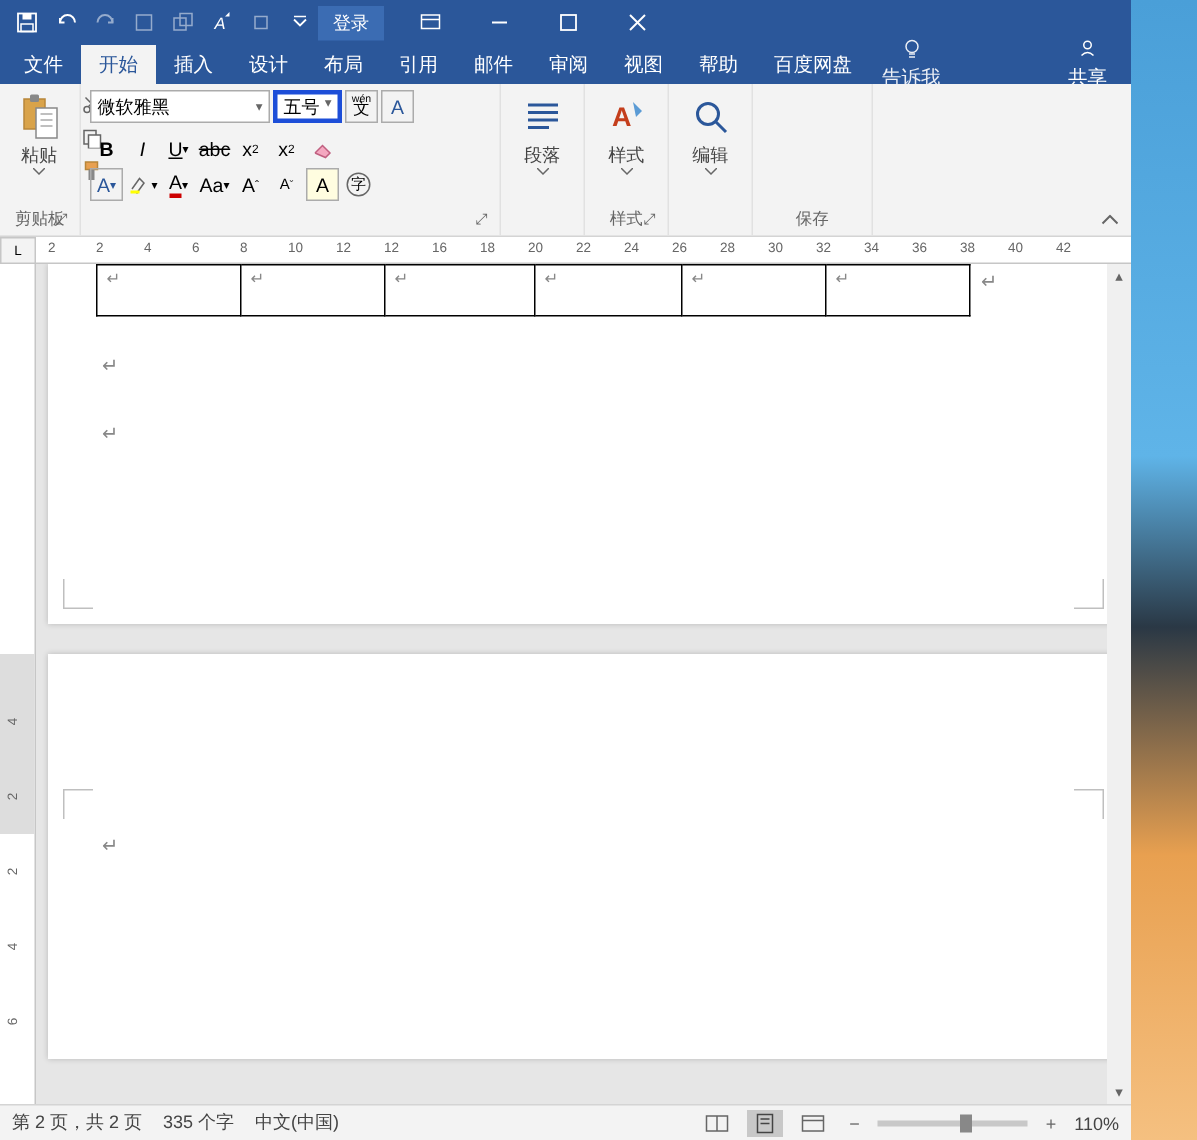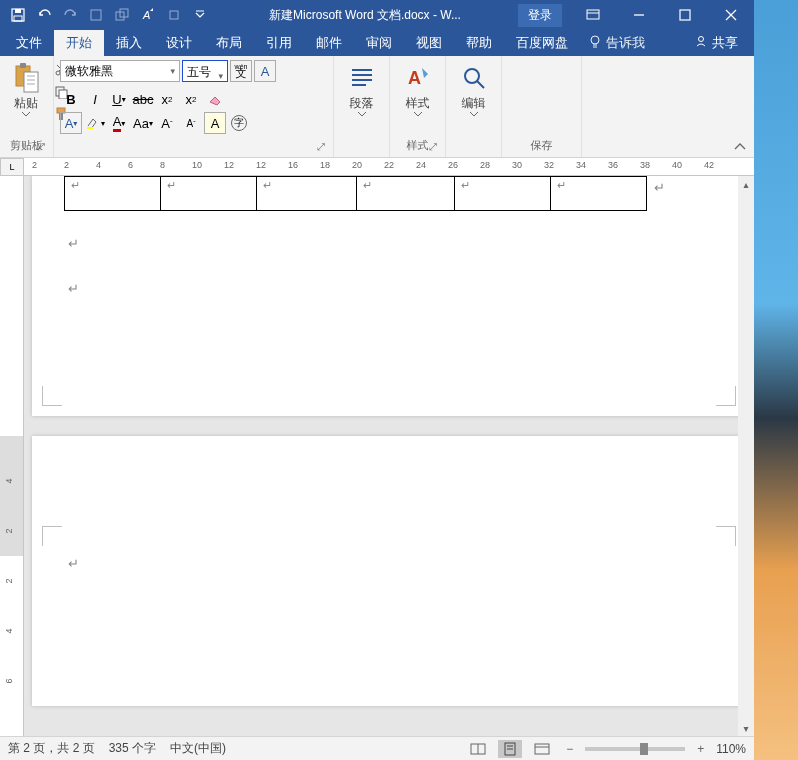--- a/index.html
+++ b/index.html
@@ -14,36 +14,36 @@
 .tb-btn.dim { opacity: 0.5; }
 .titlebar-center { flex: 1; text-align: center; white-space: nowrap; overflow: hidden; }
 .titlebar-right { display: flex; align-items: center; gap: 0; }
 .login-btn { background: #3b6cb3; padding: 3px 10px; font-size: 12px; margin-right: 8px; }
 .win-btn { width: 46px; height: 30px; display: flex; align-items: center; justify-content: center; }
 
 
 .menubar { height: 26px; background: #2b579a; display: flex; align-items: center; color: #fff; font-size: 13px; padding: 0 4px; }
 .menu-tab { padding: 4px 12px; cursor: pointer; }
 .menu-tab.active { background: #f3f3f3; color: #2b579a; }
-.menu-tell { margin-left: 8px; display: flex; align-items: flex-start; gap: 4px; opacity: 0.9; }
-.menu-share { margin-left: auto; display: flex; align-items: flex-start; gap: 4px; padding-right: 12px; }
+.menu-tell { margin-left: 8px; display: flex; align-items: center; gap: 4px; opacity: 0.9; flex-direction: column; }
+.menu-share { margin-left: auto; display: flex; align-items: center; gap: 4px; padding-right: 12px; flex-direction: column; }
 
 
 .ribbon { height: 102px; background: #f3f3f3; border-bottom: 1px solid #d4d4d4; display: flex; position: relative; }
 .ribbon-group { border-right: 1px solid #e1e1e1; padding: 4px 6px 2px 6px; display: flex; flex-direction: column; }
 .ribbon-group-label { text-align: center; font-size: 11px; color: #666; margin-top: auto; padding-bottom: 2px; }
 .group-content { flex: 1; display: flex; align-items: flex-start; gap: 4px; }
 .big-btn { display: flex; flex-direction: column; align-items: center; justify-content: center; padding: 2px 4px; gap: 2px; cursor: pointer; }
 .big-btn-icon { width: 32px; height: 32px; display: flex; align-items: center; justify-content: center; }
 .big-btn-label { font-size: 12px; color: #444; text-align: center; line-height: 1.2; }
 .small-col { display: flex; flex-direction: column; gap: 2px; }
 .small-btn { width: 22px; height: 20px; display: flex; align-items: center; justify-content: center; cursor: pointer; font-size: 12px; }
 .font-row { display: flex; gap: 2px; margin-bottom: 4px; align-items: center; }
 .font-select { width: 120px; height: 22px; border: 1px solid #ababab; background: #fff; font-size: 12px; padding: 0 4px; display: flex; align-items: center; justify-content: space-between; }
-.size-select { width: 46px; height: 22px; border: 1px solid #1d4ed8; background: #fff; font-size: 12px; padding: 0 4px; display: flex; align-items: flex-end; justify-content: space-between; }
+.size-select { width: 46px; height: 22px; border: 3px solid #1d4ed8; background: #fff; font-size: 12px; padding: 0 4px; display: flex; align-items: flex-start; justify-content: space-between; }
 .tool-btn { width: 22px; height: 22px; border: 1px solid transparent; display: flex; align-items: center; justify-content: center; cursor: pointer; font-size: 13px; }
 .tool-btn.boxed { border: 1px solid #ababab; }
 .font-tools { display: flex; flex-wrap: wrap; gap: 2px; width: 260px; }
 .dialog-launcher { position: absolute; bottom: 2px; right: 2px; width: 14px; height: 14px; font-size: 10px; color: #666; cursor: pointer; }
 .collapse-ribbon { position: absolute; right: 4px; bottom: 2px; width: 20px; height: 16px; display: flex; align-items: center; justify-content: center; cursor: pointer; color: #666; }
 
 
 .ruler-h { height: 18px; background: #fff; border-bottom: 1px solid #c6c6c6; position: relative; font-size: 9px; color: #666; margin-left: 24px; }
 .ruler-h .tick { position: absolute; top: 2px; }
 .ruler-corner { position: absolute; left: 0; width: 24px; height: 18px; background: #f3f3f3; border: 1px solid #c6c6c6; display: flex; align-items: center; justify-content: center; font-size: 9px; }
@@ -128,21 +128,20 @@
             <rect x="3" y="3" width="8" height="8" fill="none" stroke="#fff"></rect>
           </svg>
         </div>
       <div class="tb-btn">
           <svg width="10" height="10">
             <path d="M1 3 L5 7 L9 3" fill="none" stroke="#fff" stroke-width="1.2"></path>
             <line x1="1" y1="1" x2="9" y2="1" stroke="#fff"></line>
           </svg>
         </div>
     </div>
-    <div class="titlebar-center">新建Microsoft Word 文档.docx  -  W...</div>
     <div class="titlebar-right">
       <div class="login-btn">登录</div>
       <div class="win-btn">
           <svg width="14" height="12">
             <rect x="1" y="1" width="12" height="9" fill="none" stroke="#fff"></rect>
             <line x1="1" y1="4" x2="13" y2="4" stroke="#fff"></line>
           </svg>
         </div>
       <div class="win-btn">
           <svg width="12" height="12">

